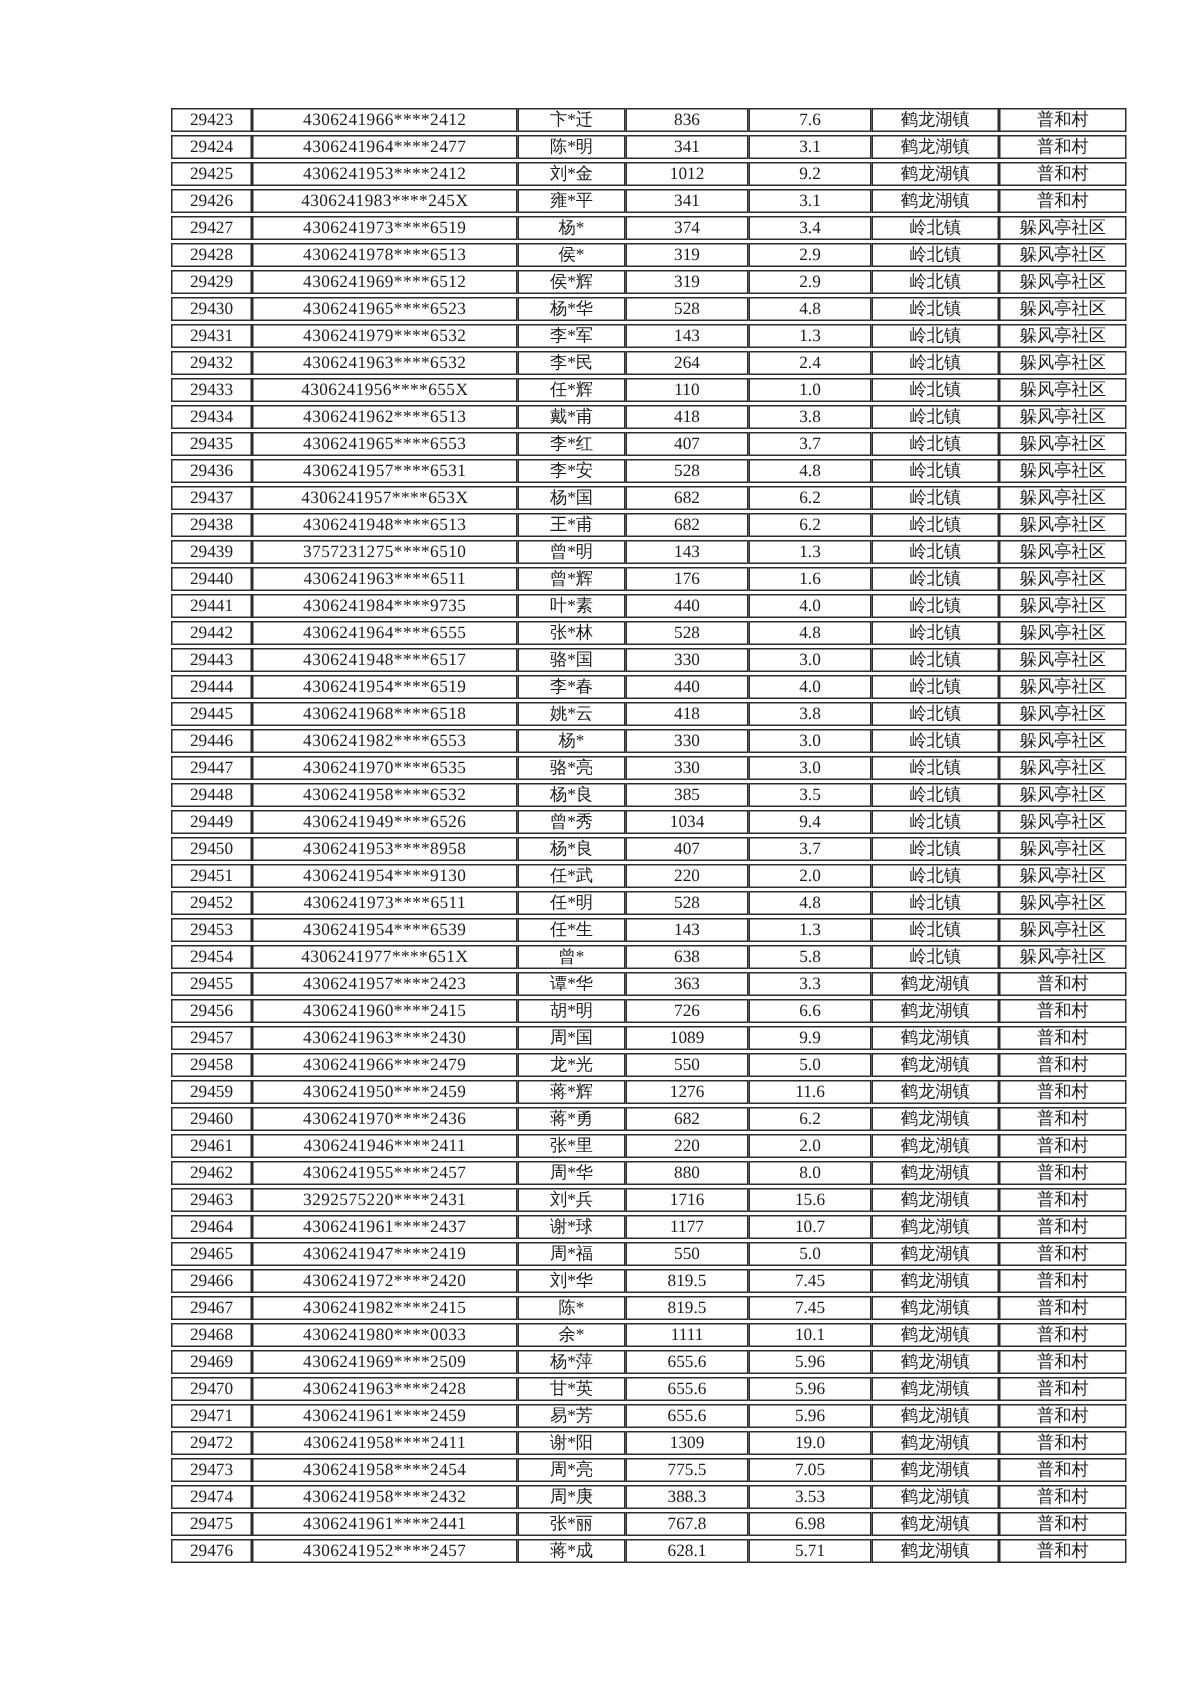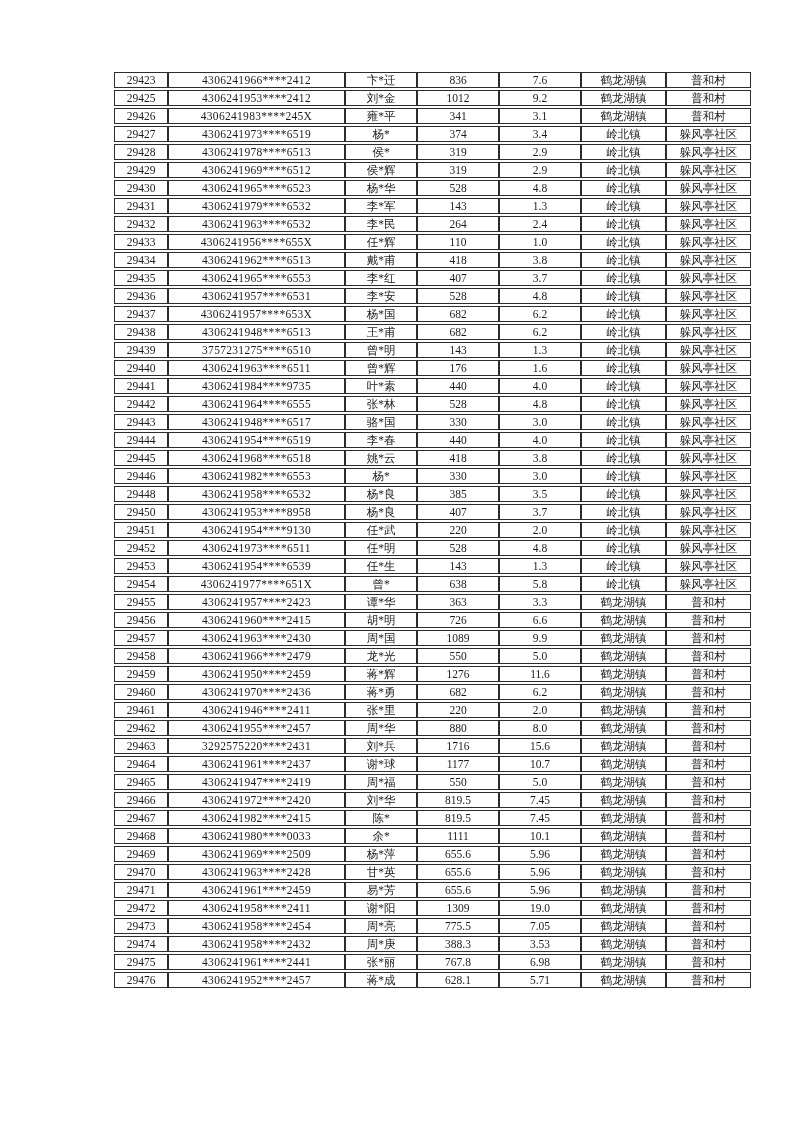--- a/index.html
+++ b/index.html
@@ -73,20 +73,29 @@
         <tr>
           <td class="cell-serial">29423</td>
           <td class="cell-id-masked">4306241966****2412</td>
           <td class="cell-name">卞*迁</td>
           <td class="cell-amount">836</td>
           <td class="cell-rate">7.6</td>
           <td class="cell-town">鹤龙湖镇</td>
           <td class="cell-village">普和村</td>
         </tr>
         <tr>
+          <td class="cell-serial">29424</td>
+          <td class="cell-id-masked">4306241964****2477</td>
+          <td class="cell-name">陈*明</td>
+          <td class="cell-amount">341</td>
+          <td class="cell-rate">3.1</td>
+          <td class="cell-town">鹤龙湖镇</td>
+          <td class="cell-village">普和村</td>
+        </tr>
+        <tr>
           <td class="cell-serial">29425</td>
           <td class="cell-id-masked">4306241953****2412</td>
           <td class="cell-name">刘*金</td>
           <td class="cell-amount">1012</td>
           <td class="cell-rate">9.2</td>
           <td class="cell-town">鹤龙湖镇</td>
           <td class="cell-village">普和村</td>
         </tr>
         <tr>
           <td class="cell-serial">29426</td>
@@ -271,29 +280,47 @@
         <tr>
           <td class="cell-serial">29446</td>
           <td class="cell-id-masked">4306241982****6553</td>
           <td class="cell-name">杨*</td>
           <td class="cell-amount">330</td>
           <td class="cell-rate">3.0</td>
           <td class="cell-town">岭北镇</td>
           <td class="cell-village">躲风亭社区</td>
         </tr>
         <tr>
+          <td class="cell-serial">29447</td>
+          <td class="cell-id-masked">4306241970****6535</td>
+          <td class="cell-name">骆*亮</td>
+          <td class="cell-amount">330</td>
+          <td class="cell-rate">3.0</td>
+          <td class="cell-town">岭北镇</td>
+          <td class="cell-village">躲风亭社区</td>
+        </tr>
+        <tr>
           <td class="cell-serial">29448</td>
           <td class="cell-id-masked">4306241958****6532</td>
           <td class="cell-name">杨*良</td>
           <td class="cell-amount">385</td>
           <td class="cell-rate">3.5</td>
           <td class="cell-town">岭北镇</td>
           <td class="cell-village">躲风亭社区</td>
         </tr>
         <tr>
+          <td class="cell-serial">29449</td>
+          <td class="cell-id-masked">4306241949****6526</td>
+          <td class="cell-name">曾*秀</td>
+          <td class="cell-amount">1034</td>
+          <td class="cell-rate">9.4</td>
+          <td class="cell-town">岭北镇</td>
+          <td class="cell-village">躲风亭社区</td>
+        </tr>
+        <tr>
           <td class="cell-serial">29450</td>
           <td class="cell-id-masked">4306241953****8958</td>
           <td class="cell-name">杨*良</td>
           <td class="cell-amount">407</td>
           <td class="cell-rate">3.7</td>
           <td class="cell-town">岭北镇</td>
           <td class="cell-village">躲风亭社区</td>
         </tr>
         <tr>
           <td class="cell-serial">29451</td>

